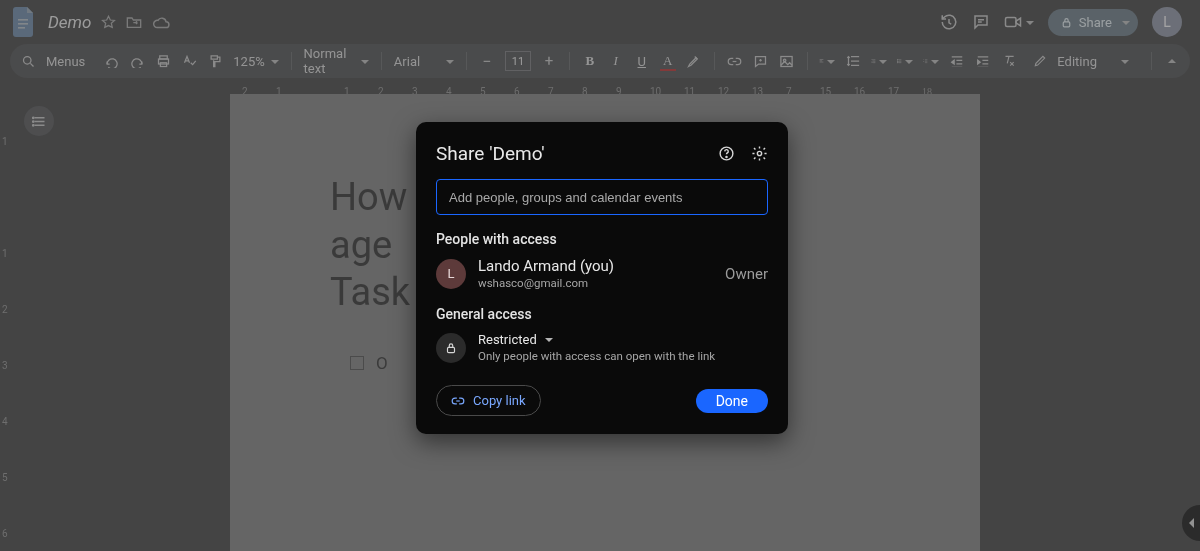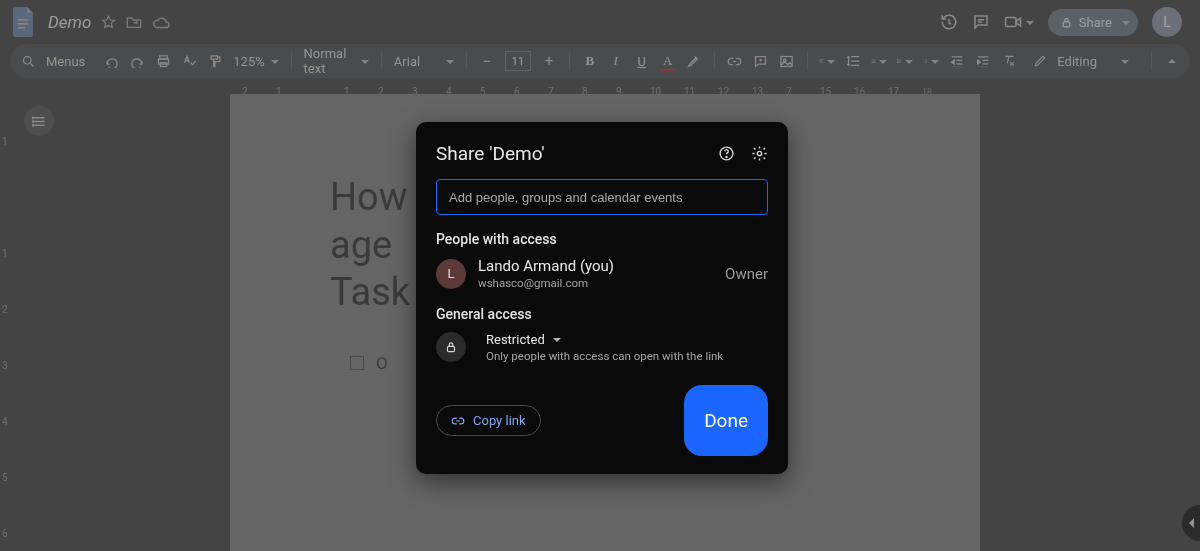--- a/index.html
+++ b/index.html
@@ -220,21 +220,21 @@
   width: 30px; height: 30px; border-radius: 50%;
   background: #5d3a3a;
   display: flex; align-items: center; justify-content: center;
   color: #e8d9d9; font-size: 13px;
 }
 .p-info { display: flex; flex-direction: column; }
 .p-name { font-size: 15px; color: #e8e8e8; }
 .p-email { font-size: 11.5px; color: #a6a6a6; margin-top: 1px; }
 .p-role { margin-left: auto; font-size: 15px; color: #9b9b9b; }
 
-.ga-row { display: flex; align-items: flex-start; gap: 20px; }
+.ga-row { display: flex; align-items: center; gap: 12px; }
 .lock-badge {
   width: 30px; height: 30px; border-radius: 50%;
   background: #2b2b2b; display: flex; align-items: center; justify-content: center;
 }
 .ga-main { display: flex; flex-direction: column; gap: 2px; }
 .ga-select { display: flex; align-items: center; gap: 8px; font-size: 13px; color: #e8e8e8; }
 .ga-desc { font-size: 11.5px; color: #a6a6a6; }
 
 .dialog-footer {
   display: flex; align-items: center;
@@ -246,22 +246,22 @@
   border: 1px solid #4a4a4a;
   border-radius: 18px;
   padding: 7px 14px;
   color: #7aa8ff; font-size: 13px;
 }
 .done-btn {
   margin-left: auto;
   background: #1a66ff;
   color: #fff;
   border-radius: 18px;
-  padding: 24px 20px;
-  font-size: 19px;
+  padding: 4px 20px;
+  font-size: 14px;
 }
 svg { display: block; }
 </style>
 </head>
 <body>
 
 <div class="titlebar">
   <div class="logo">
     <svg width="24" height="30" viewBox="0 0 24 30">
         <path fill="#7fa3c9" d="M4 0h11l6 6v21a3 3 0 0 1-3 3H4a3 3 0 0 1-3-3V3a3 3 0 0 1 3-3z"></path>

